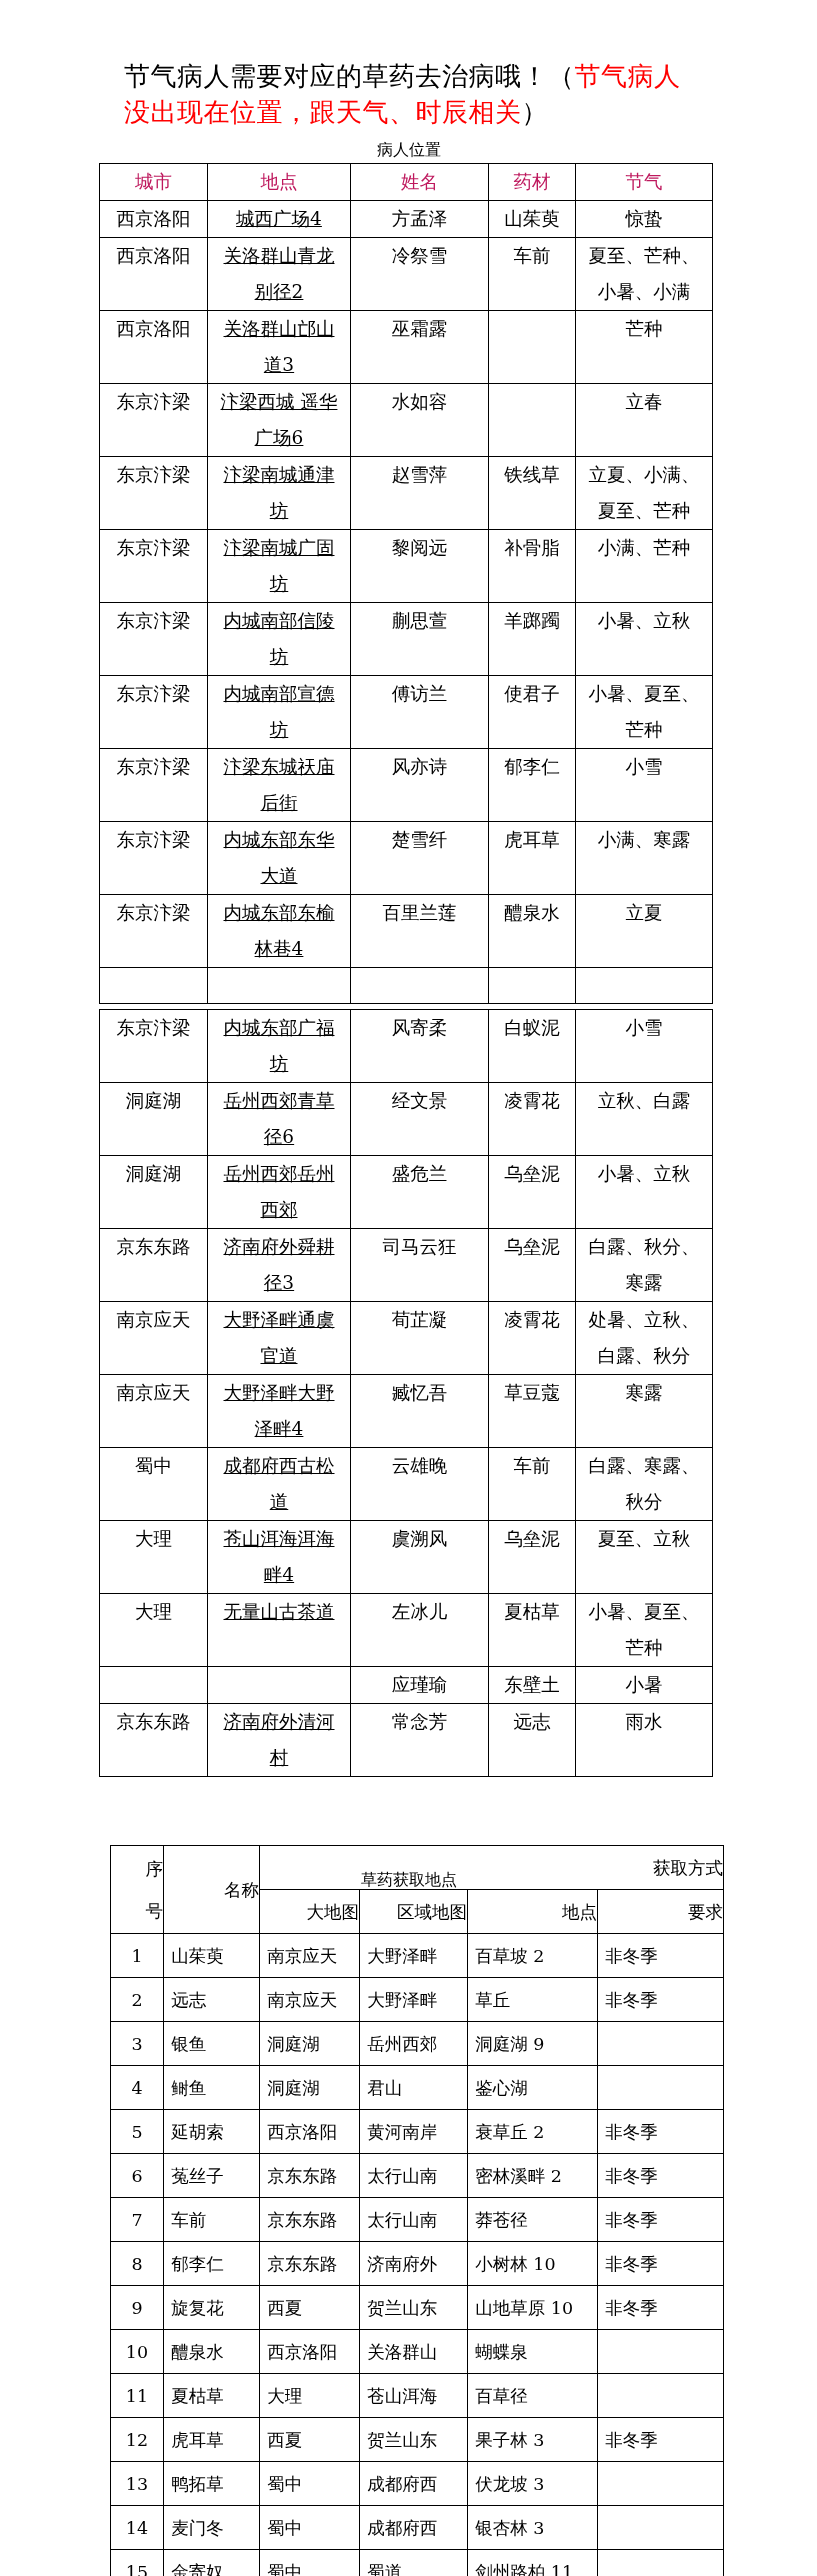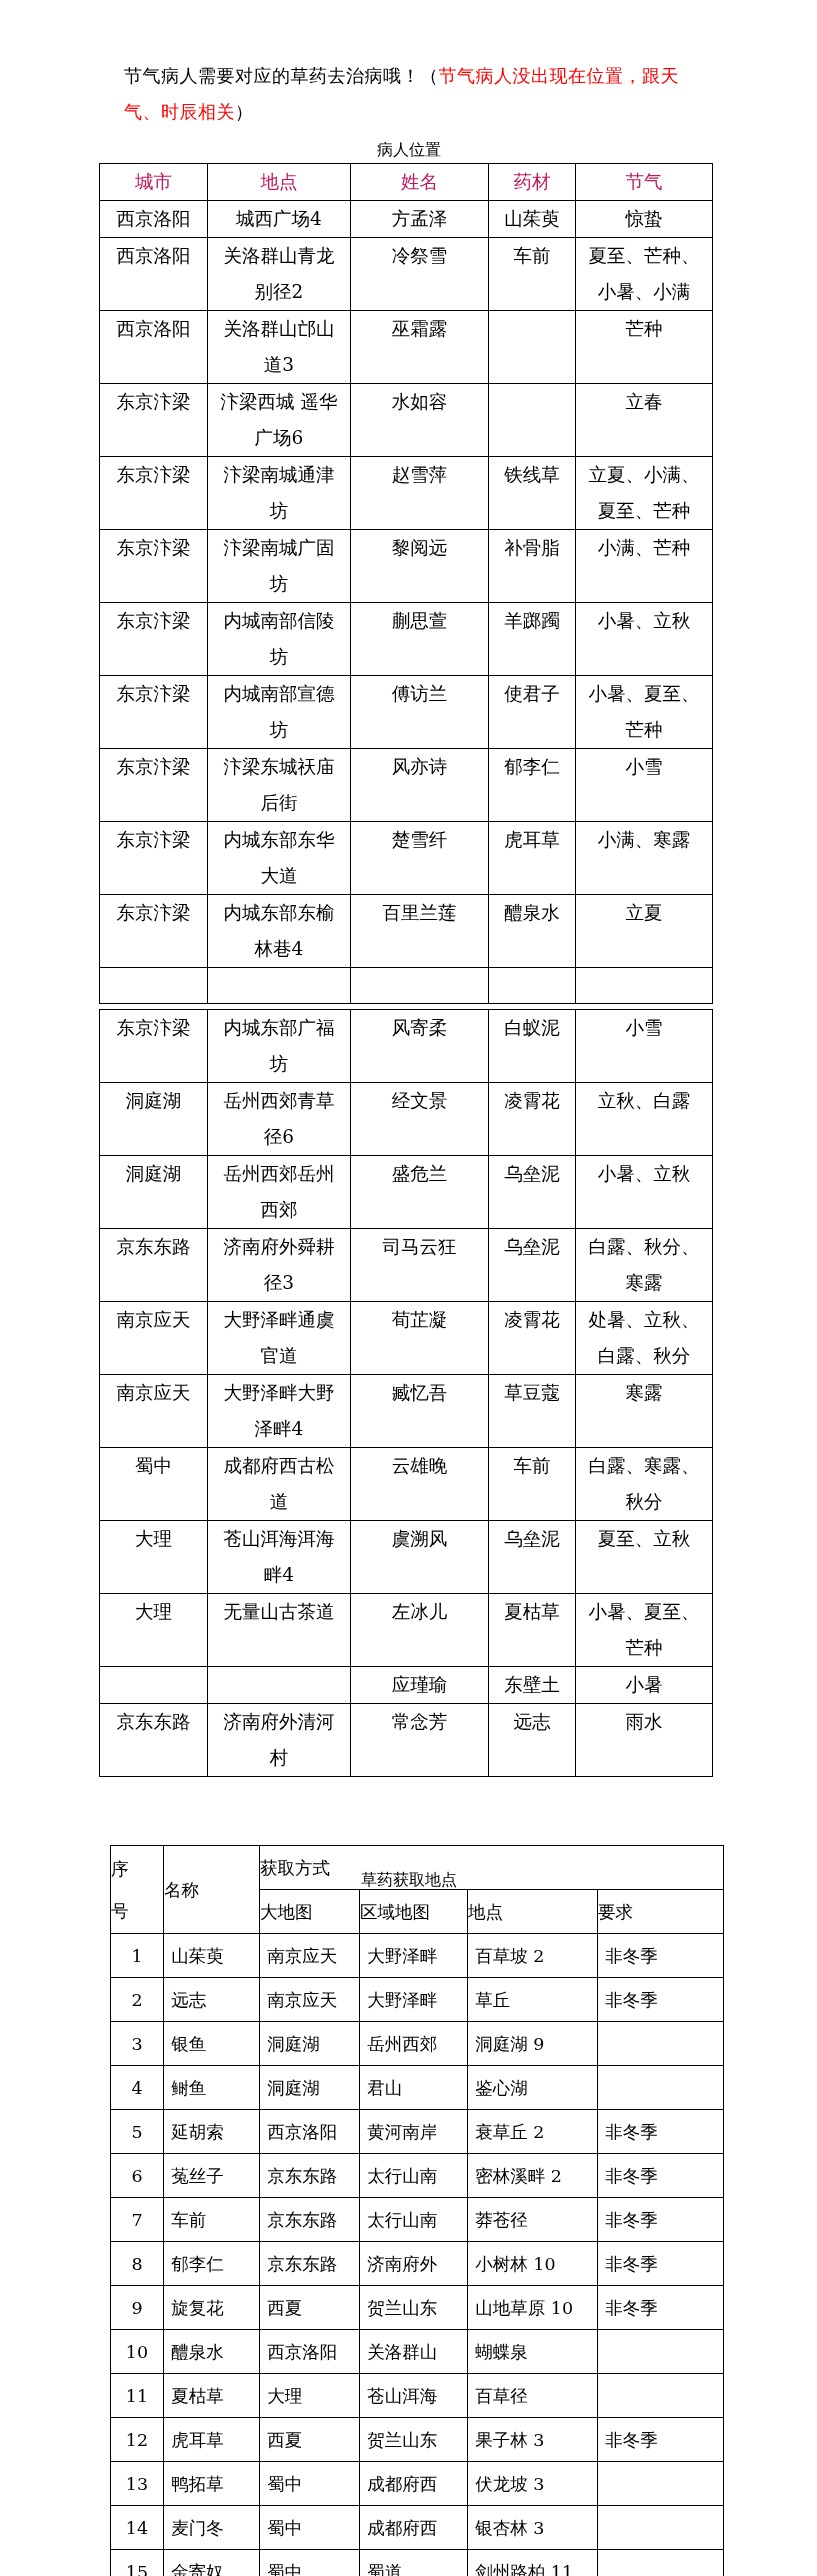--- a/index.html
+++ b/index.html
@@ -2,45 +2,45 @@
 <html style="font-size:8.2px"><head>
 <meta charset="utf-8">
 <style>
   html, body { margin: 0; padding: 0; background: #ffffff; }
   body {
     width: 818px; height: 3756px; position: relative; overflow: hidden;
     font-family: "DejaVu Serif", "Liberation Serif", serif; color: #000;
   }
   .intro {
     position: absolute; left: 124px; top: 58px; width: 577px;
-    font-size: 18px; line-height: 36px; letter-spacing: 0.5px;
+    font-size: 26px; line-height: 36px; letter-spacing: 0.5px;
   }
   .intro .red { color: #ff0000; }
   .section-title {
     position: absolute; left: 0; width: 818px; text-align: center;
     font-size: 16px; line-height: 26px;
   }
   table { position: absolute; border-collapse: collapse; table-layout: fixed; }
   table td, table th { border: 0.5px solid #000; padding: 0; font-weight: normal; }
 
   
   .ptable { left: 99px; width: 613px; font-size: 18.5px; }
   .ptable { border: 1px solid #000; }
   .ptable td, .ptable th { text-align: center; vertical-align: top; line-height: 36px; }
   .ptable th { color: #be185d; vertical-align: middle; height: 35px; }
-  .ptable td.loc { padding: 0 7.2px; }
+  .ptable td.loc { padding: 0 7.2px; text-decoration: underline; }
   .ptable td.season { padding: 0 4.1px; }
   .ptable tr.r1 td { height: 36px; }
   .ptable tr.r2 td { height: 72px; }
   .ptable tr.rempty td { height: 35px; }
 
   
   .htable { left: 110px; width: 614px; font-size: 17.5px; border: 1px solid #000; }
   .htable td, .htable th { height: 43px; vertical-align: middle; }
-  .htable th { text-align: left; margin-left: 28px; }
+  .htable th { text-align: right; margin-left: 28px; }
   .htable td { text-align: left; padding-left: 7.2px; }
   .htable td.num { text-align: center; padding-left: 0; }
   .htable th.tall { line-height: 42px; }
 </style>
 </head>
 <body>
 
 <div class="intro">
   <span>节气病人需要对应的草药去治病哦！（</span><span class="red">节气病人没出现在位置，跟天气、时辰相关</span><span>）</span>
 </div>

